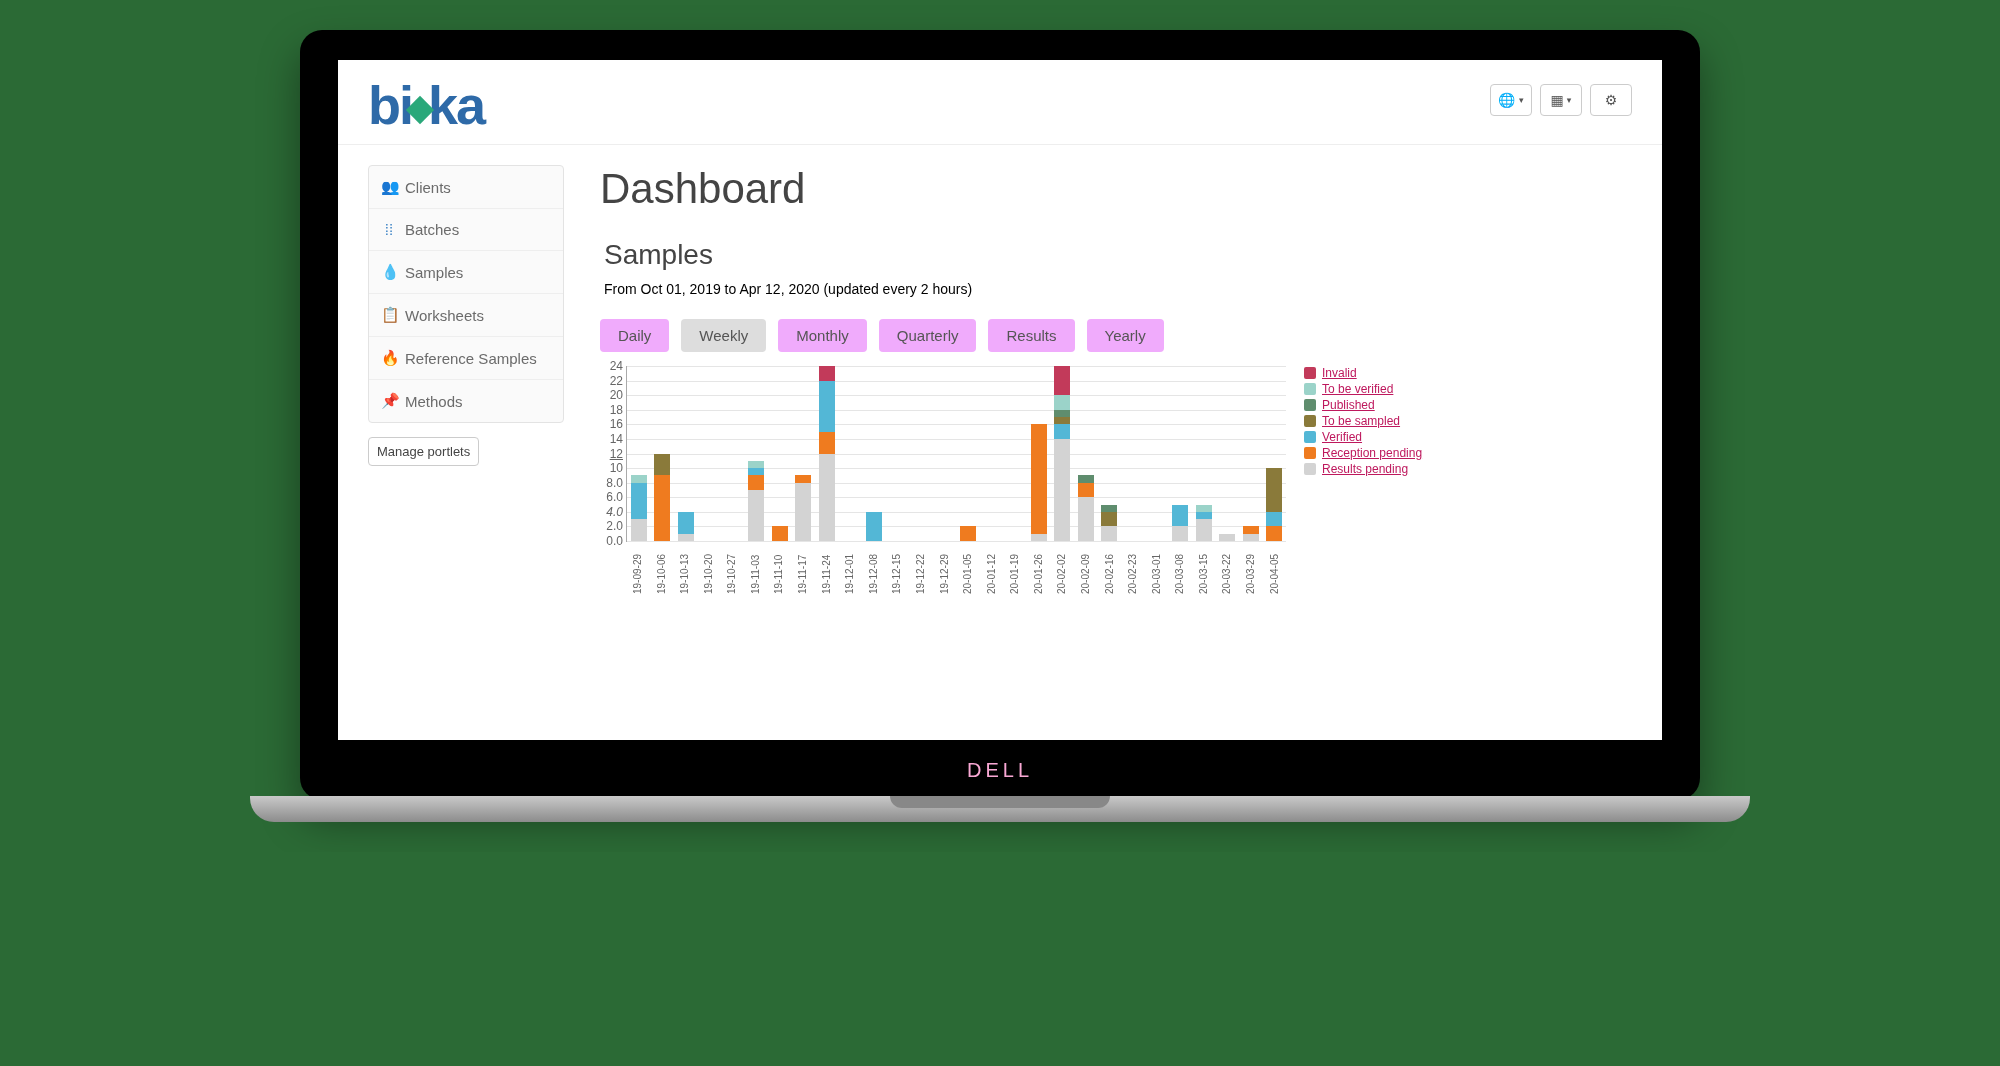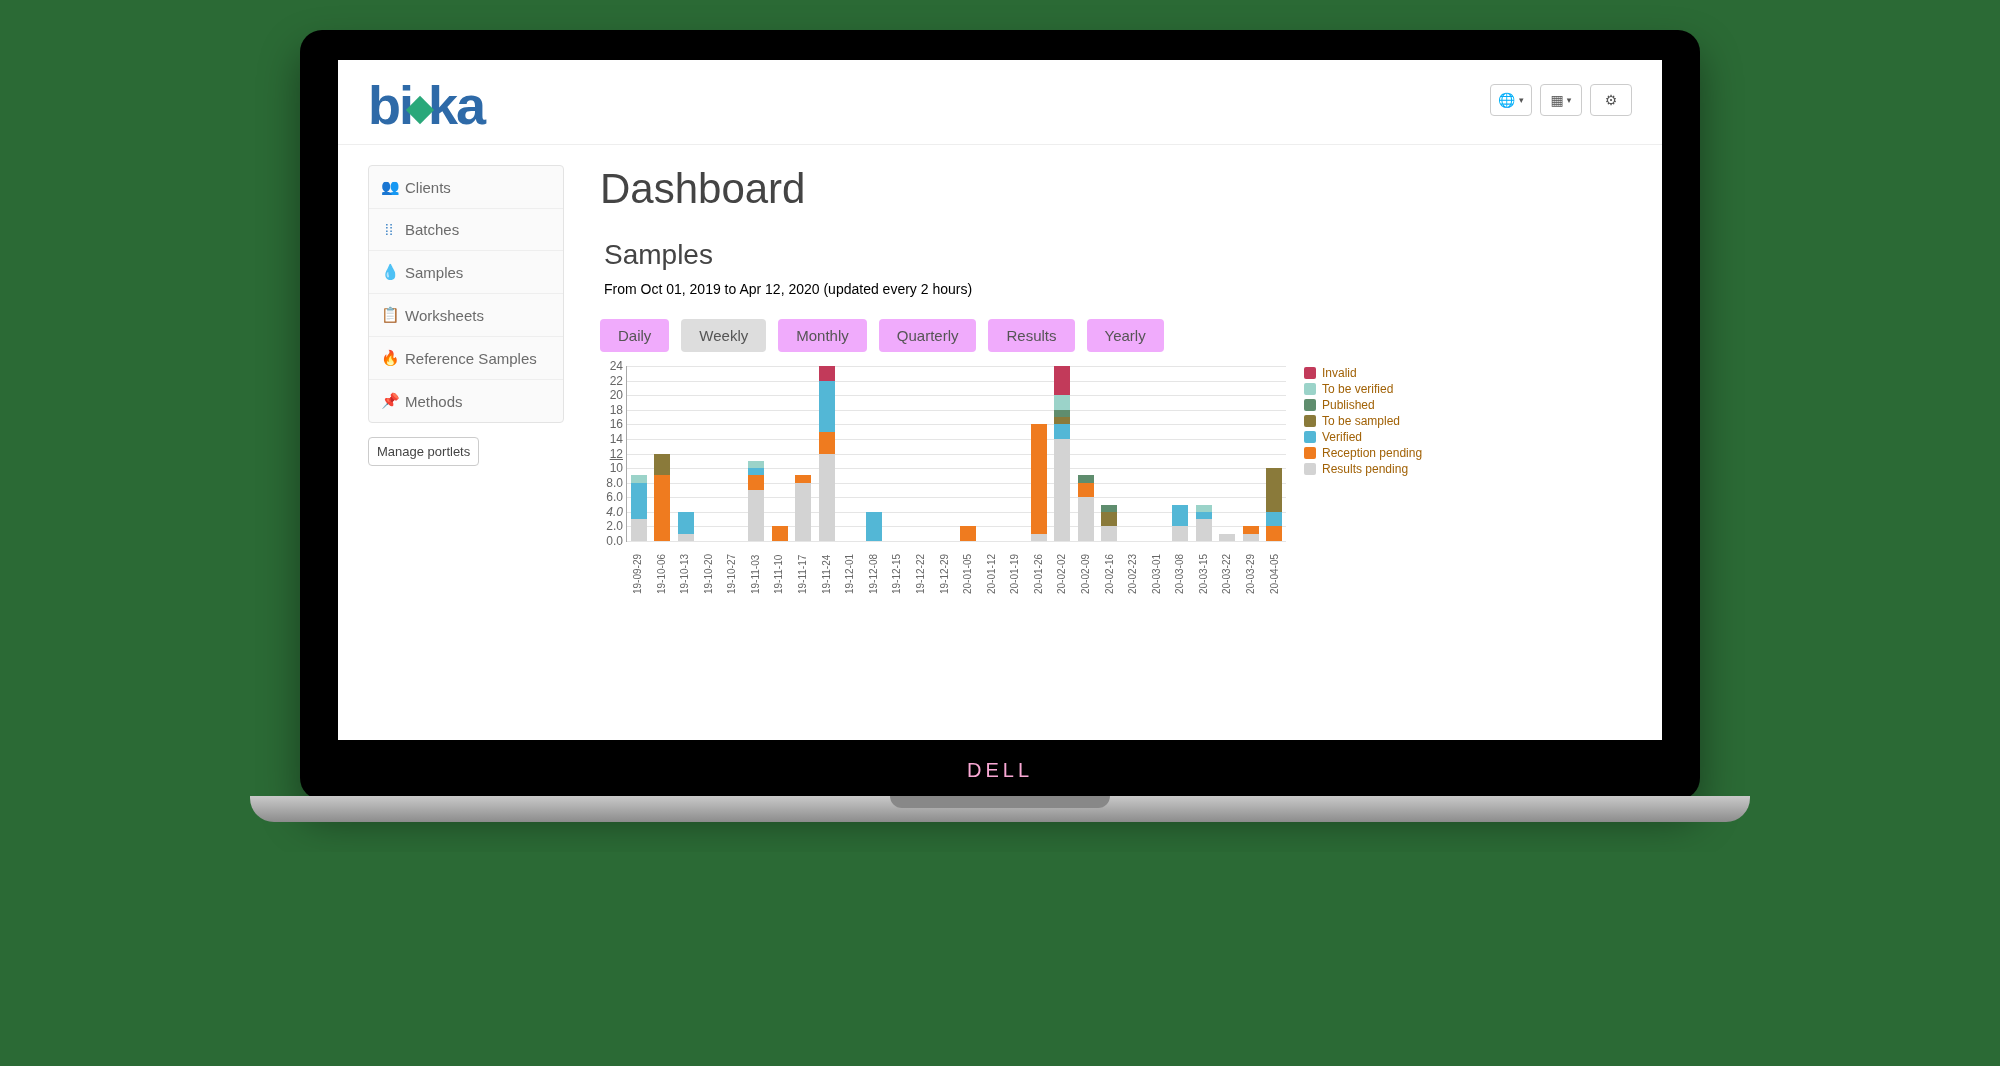--- a/index.html
+++ b/index.html
@@ -177,21 +177,21 @@
     writing-mode: vertical-rl;
     transform: rotate(180deg);
     text-align: right;
     padding-top: 4px;
     height: 56px;
     display: flex;
     align-items: center;
     justify-content: flex-start;
   }
 
-  .legend { font-size: 12px; color: #a16207; }
+  .legend { font-size: 12px; color: #be185d; text-decoration: underline; }
   .legend-row { display: flex; align-items: center; gap: 6px; margin-bottom: 2px; white-space: nowrap;}
   .swatch { width: 12px; height: 12px; border-radius: 2px; }
 </style>
 </head>
 <body>
 
 <div style="display:flex;flex-direction:column;align-items:center;">
 <div class="laptop">
   <div class="screen">
 

